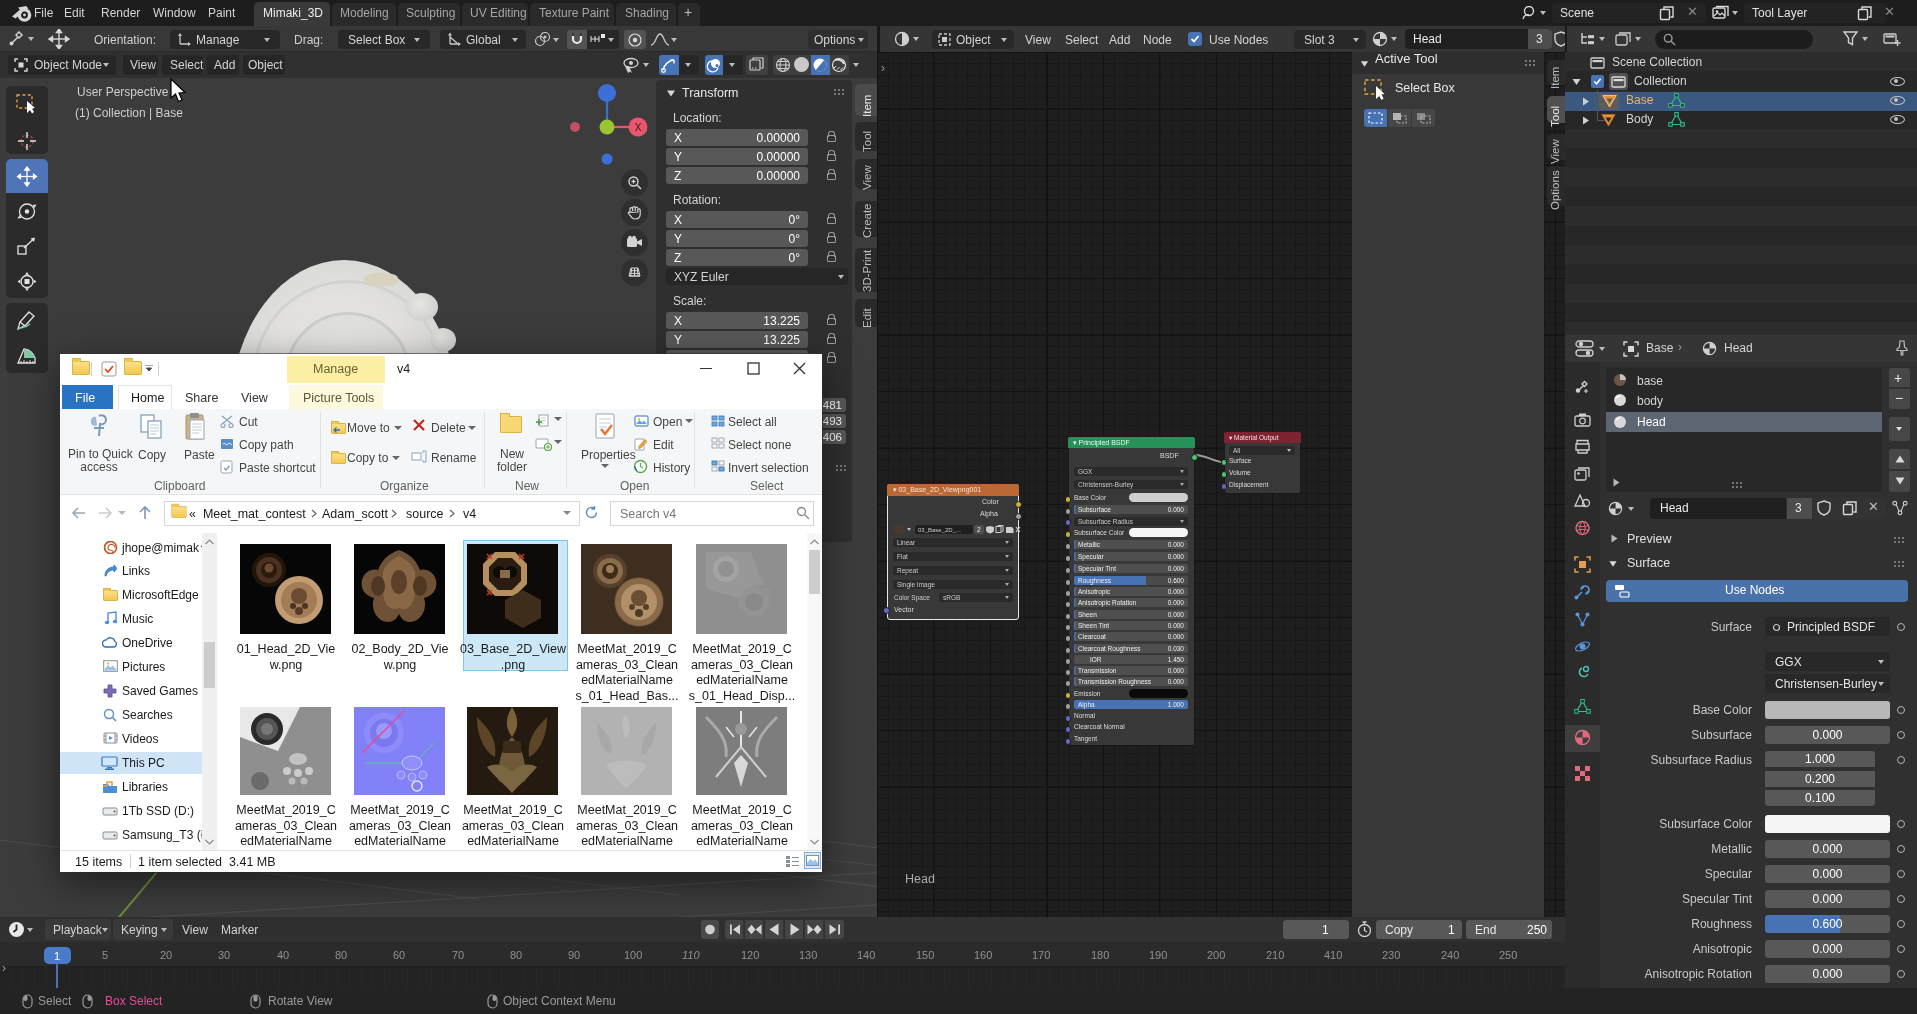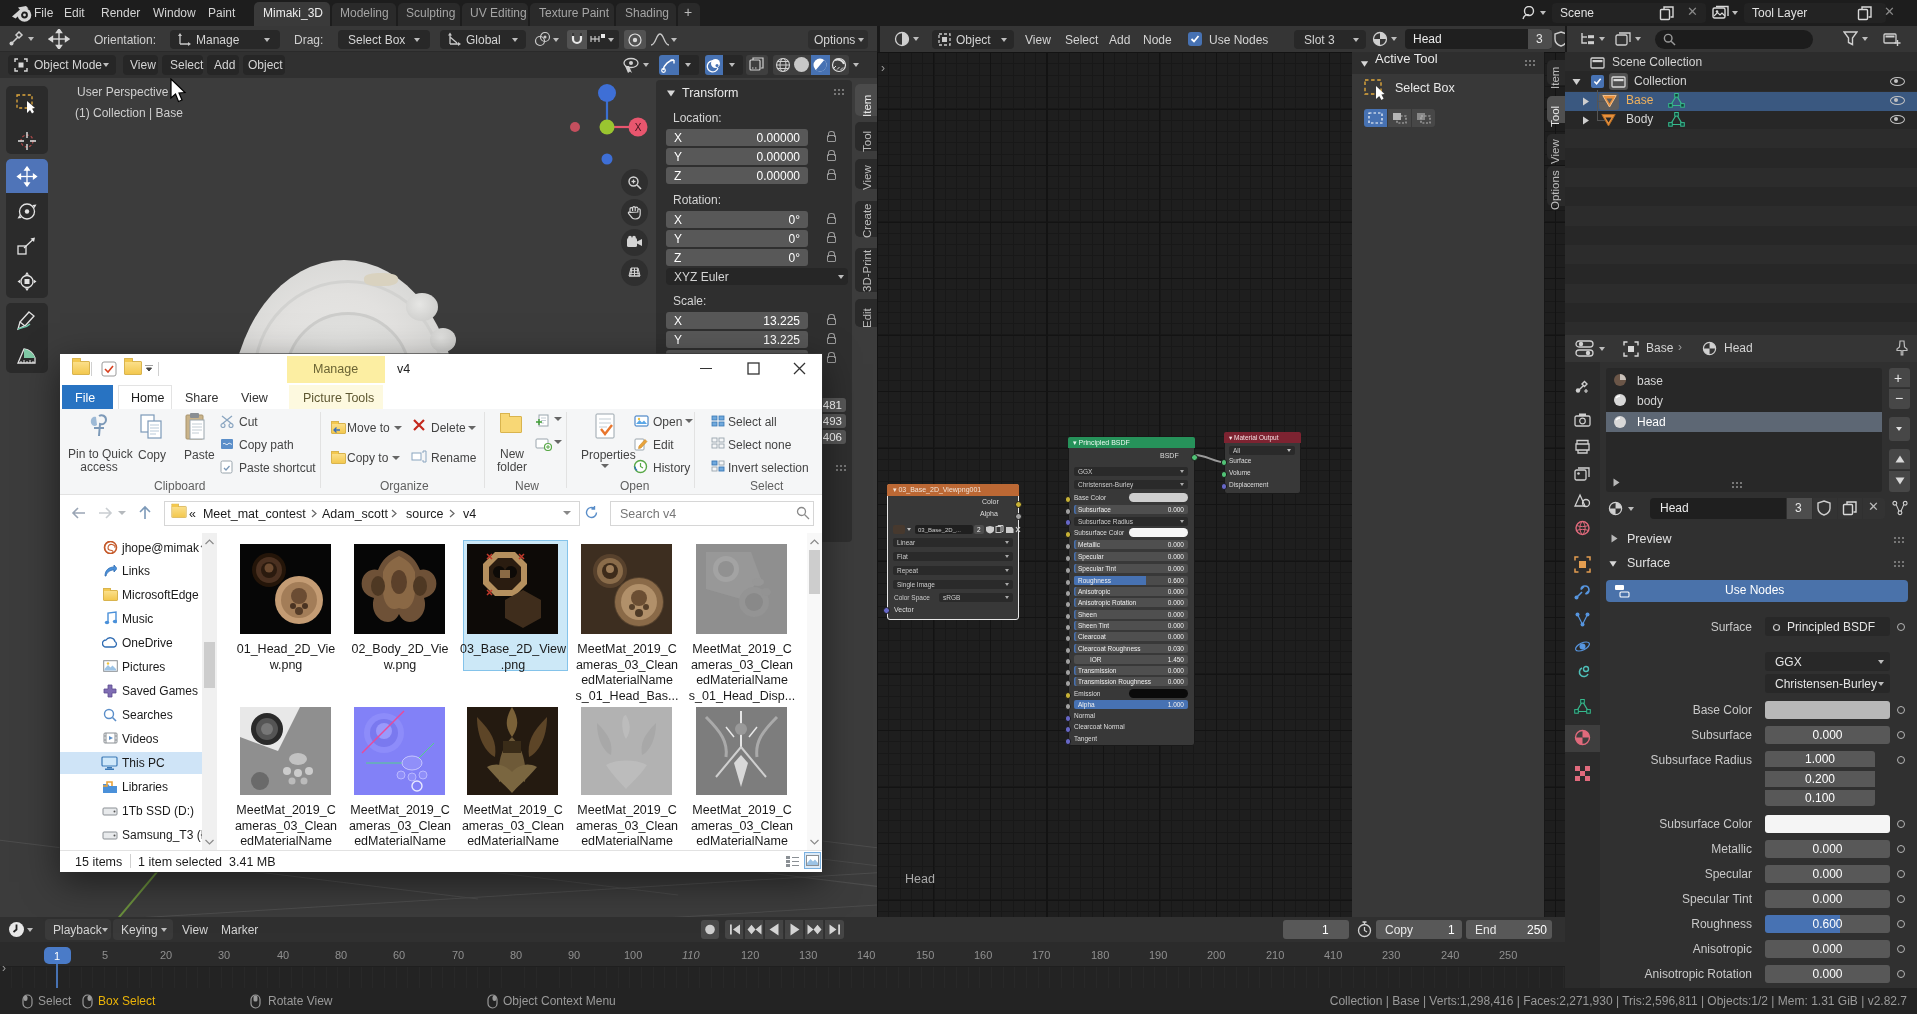--- a/index.html
+++ b/index.html
@@ -1137,32 +1137,31 @@
 <div class="abs" id="statusbar" style="left:0;top:988px;width:1917px;height:26px;background:#232323;">
   <svg class="abs" style="left:22px;top:6px;" width="11" height="15" viewBox="0 0 11 15">
     <rect x="1" y="1" width="9" height="13" rx="4.5" fill="none" stroke="#9a9a9a" stroke-width="1.2"></rect>
     <rect x="1.5" y="1.5" width="4" height="5.5" rx="2" fill="#9a9a9a"></rect>
   </svg>
   <div class="txt" style="left:38px;top:6px;color:#9a9a9a;">Select</div>
   <svg class="abs" style="left:82px;top:6px;" width="11" height="15" viewBox="0 0 11 15">
     <rect x="1" y="1" width="9" height="13" rx="4.5" fill="none" stroke="#9a9a9a" stroke-width="1.2"></rect>
     <rect x="5.5" y="1.5" width="4" height="5.5" rx="2" fill="#9a9a9a"></rect>
   </svg>
-  <div class="txt" style="left:98px;top:6px;color:#eab308;">Box Select</div>
+  <div class="txt" style="left:105px;top:6px;color:#ec4899;">Box Select</div>
   <svg class="abs" style="left:250px;top:6px;" width="11" height="15" viewBox="0 0 11 15">
     <rect x="1" y="1" width="9" height="13" rx="4.5" fill="none" stroke="#9a9a9a" stroke-width="1.2"></rect>
     <rect x="3.5" y="1.5" width="4" height="6" rx="1.5" fill="#9a9a9a"></rect>
   </svg>
   <div class="txt" style="left:268px;top:6px;color:#9a9a9a;">Rotate View</div>
   <svg class="abs" style="left:487px;top:6px;" width="11" height="15" viewBox="0 0 11 15">
     <rect x="1" y="1" width="9" height="13" rx="4.5" fill="none" stroke="#9a9a9a" stroke-width="1.2"></rect>
     <rect x="5.5" y="1.5" width="4" height="5.5" rx="2" fill="#9a9a9a"></rect>
   </svg>
   <div class="txt" style="left:503px;top:6px;color:#9a9a9a;">Object Context Menu</div>
-  <div class="txt" style="right:10px;top:6px;position:absolute;color:#9a9a9a;">Collection | Base | Verts:1,298,416 | Faces:2,271,930 | Tris:2,596,811 | Objects:1/2 | Mem: 1.31 GiB | v2.82.7</div>
 </div>
 
 <div class="abs" id="explorer" style="left:60px;top:354px;width:762px;height:518px;background:#ffffff;box-shadow:0 10px 34px rgba(0,0,0,0.5), 0 0 0 1px rgba(60,60,60,0.6);overflow:hidden;font-family:'Liberation Sans',sans-serif;">
 
   <div class="fold" style="left:12px;top:7px;"></div>
   <div class="abs" style="left:31px;top:8px;width:1px;height:14px;background:#d0d0d0;"></div>
   <svg class="abs" style="left:41px;top:7px;" width="16" height="16" viewBox="0 0 16 16">
     <rect x="1" y="1" width="14" height="14" rx="2" fill="#fff" stroke="#9a9a9a"></rect>
     <path d="M4 8 l3 3 5 -6" fill="none" stroke="#d8401f" stroke-width="1.6"></path>
   </svg>

